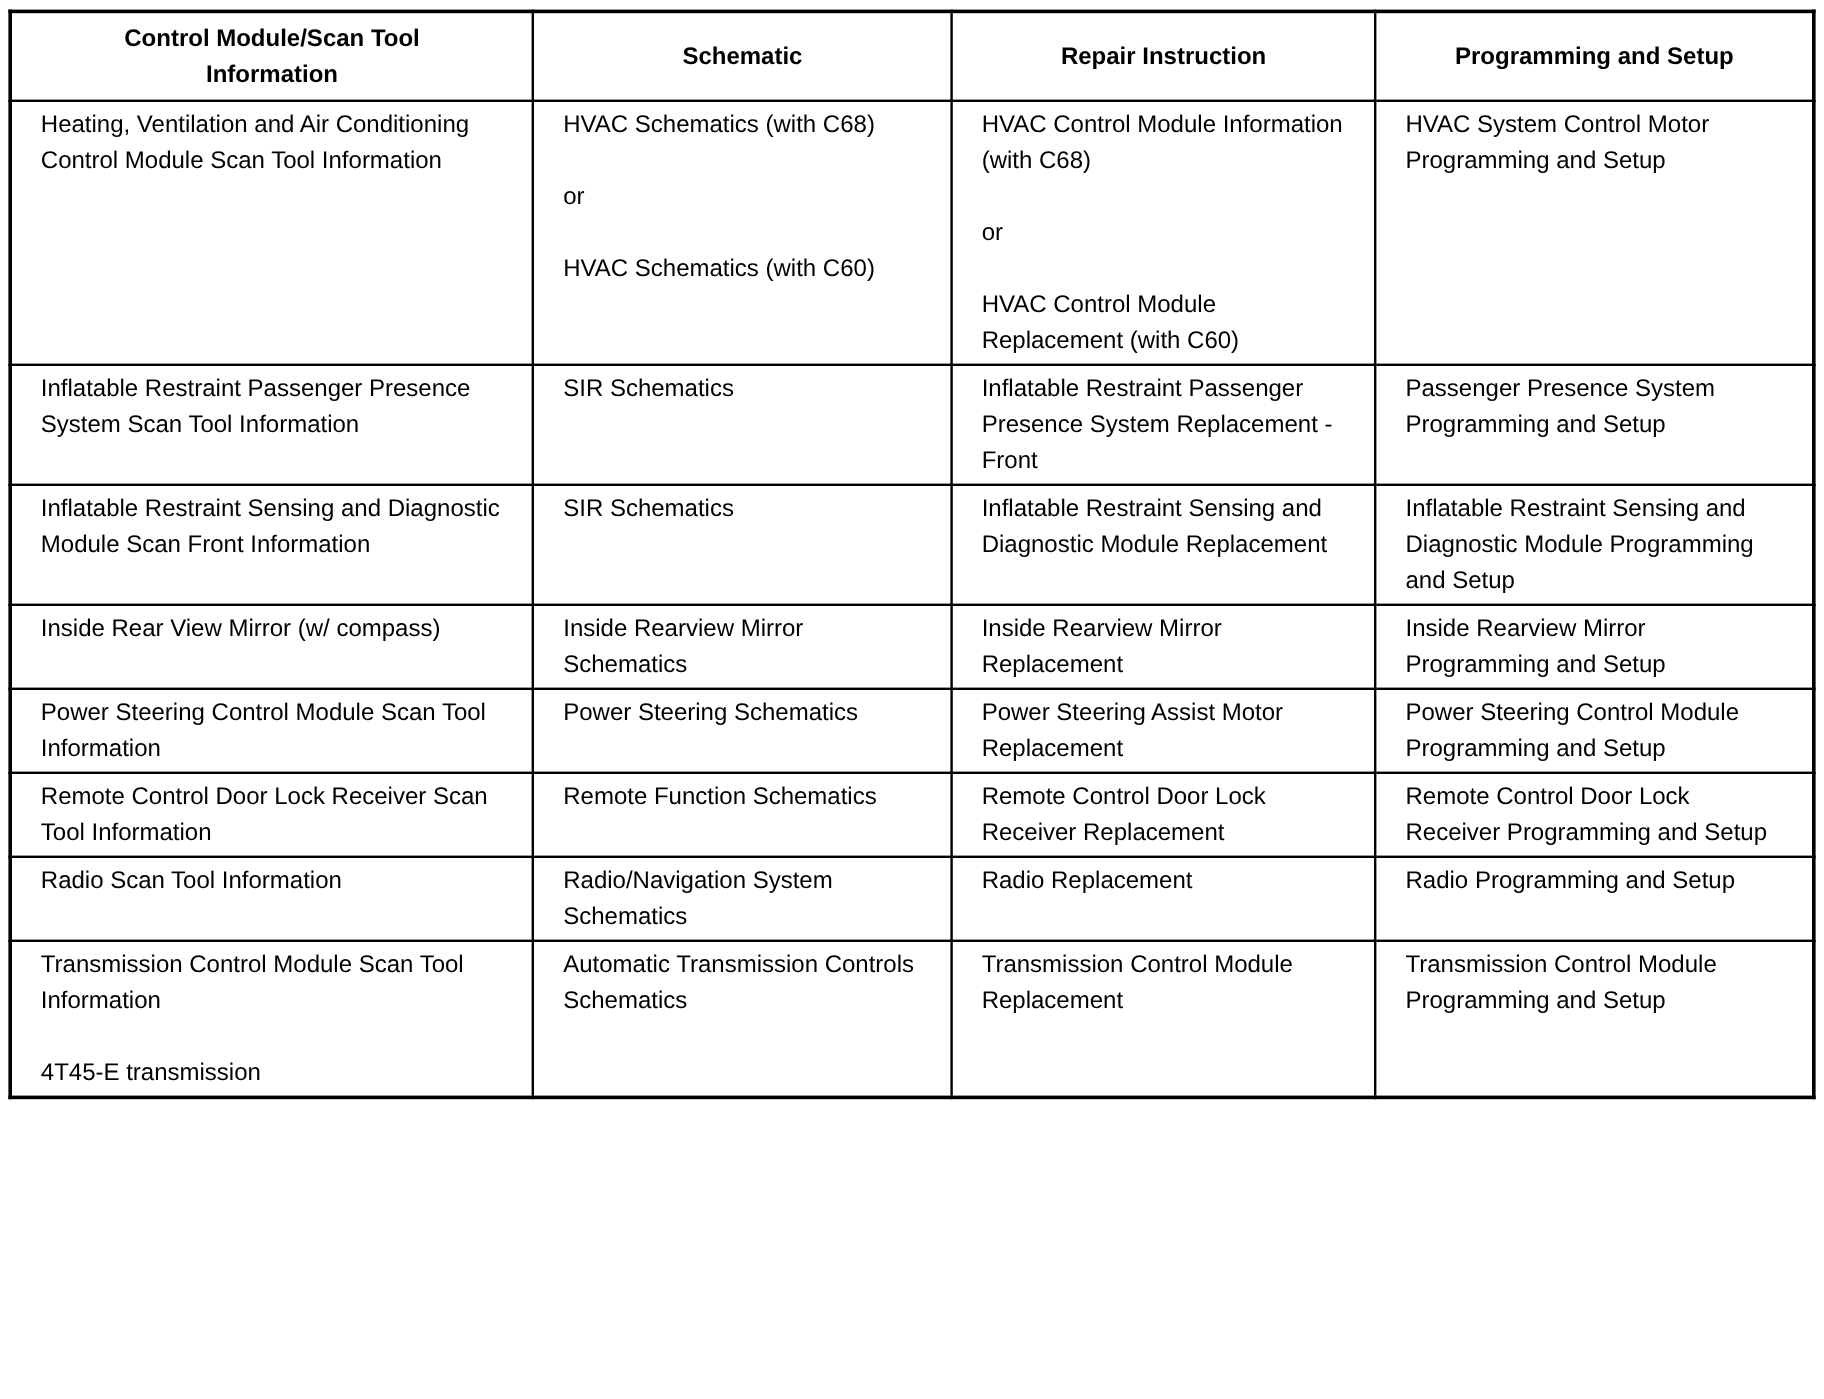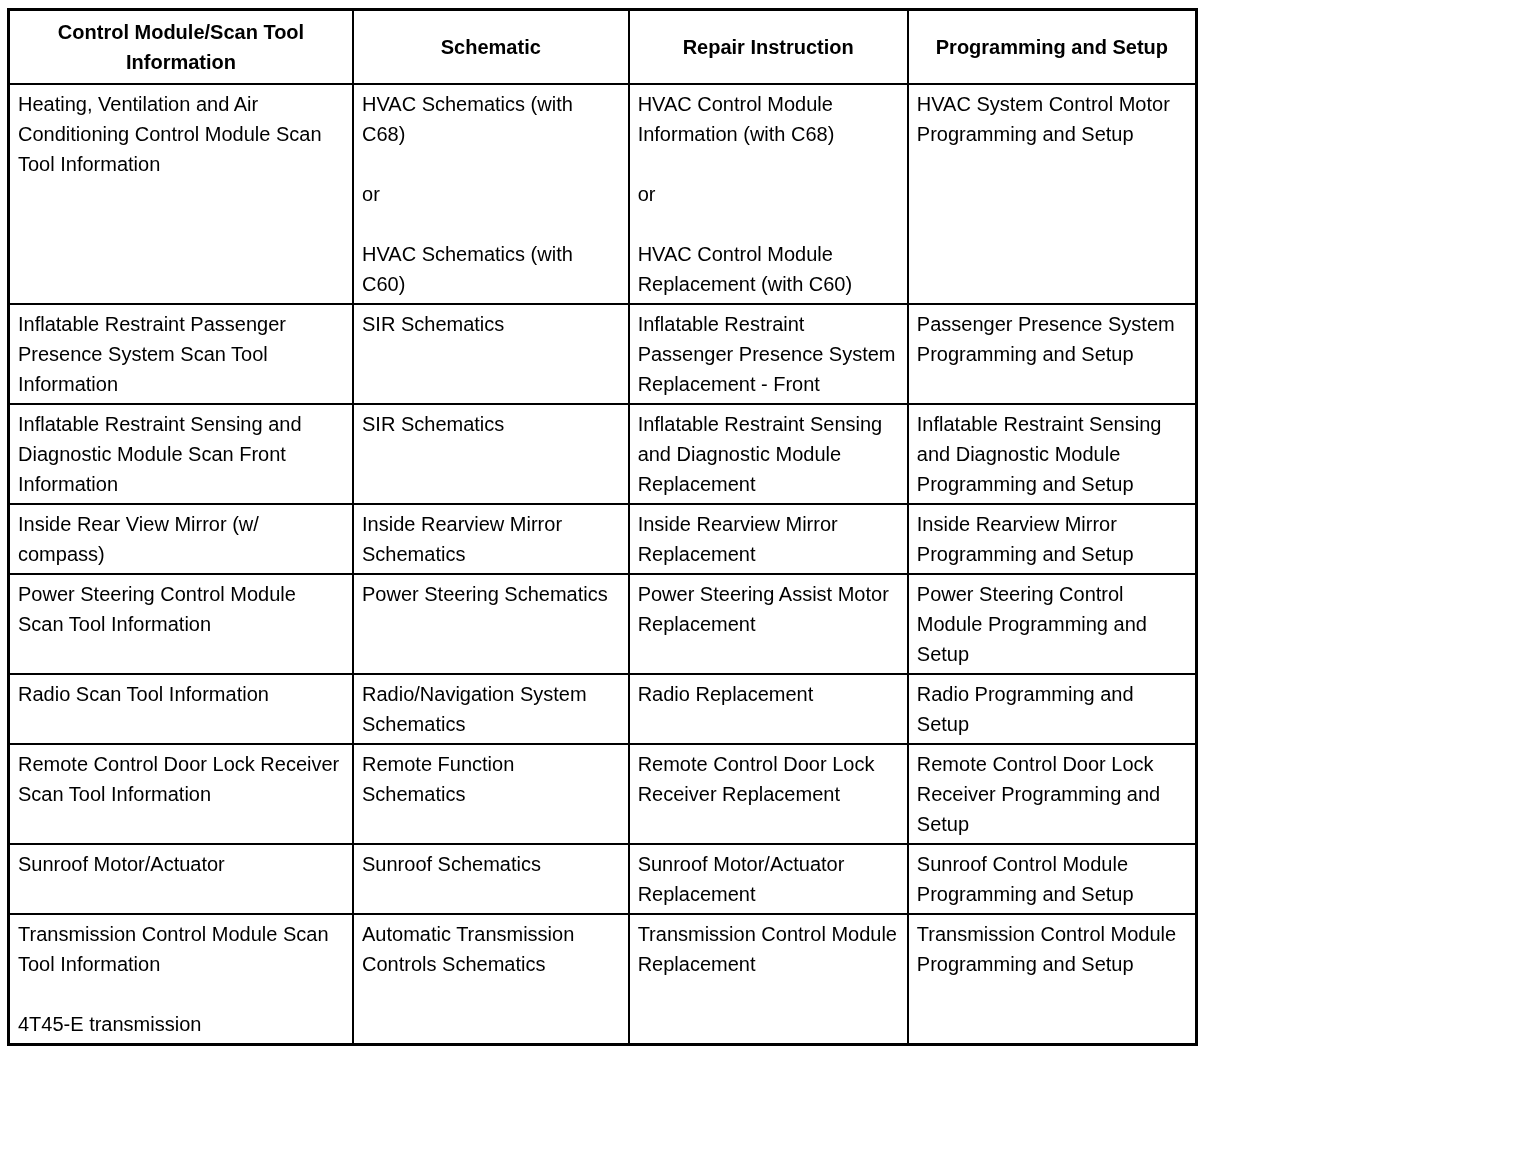--- a/index.html
+++ b/index.html
@@ -10,33 +10,33 @@
     color: #000000;
   }
   .page {
     width: 1520px;
     min-height: 1166px;
     box-sizing: border-box;
     padding: 8px 7px;
     background: #ffffff;
   }
   table.service-table {
-    width: 1191px;
+    width: 1506px;
     border-collapse: collapse;
     table-layout: fixed;
     border: 3px solid #000000;
     background: #ffffff;
   }
   table.service-table th,
   table.service-table td {
     border: 2px solid #000000;
     font-size: 20px;
     line-height: 30px;
     vertical-align: top;
-    padding: 4px 8px;
+    padding: 4px 24px;
     box-sizing: border-box;
     overflow: hidden;
   }
   table.service-table th {
     font-weight: bold;
     text-align: center;
     vertical-align: middle;
     padding: 6px 8px;
   }
   th .hdr-text {
@@ -151,58 +151,44 @@
           </td>
           <td>
             <div class="cell-line">Power Steering Assist Motor Replacement</div>
           </td>
           <td>
             <div class="cell-line">Power Steering Control Module Programming and Setup</div>
           </td>
         </tr>
         <tr>
           <td>
+            <div class="cell-line">Remote Control Door Lock Receiver Scan Tool Information</div>
+          </td>
+          <td>
+            <div class="cell-line">Remote Function Schematics</div>
+          </td>
+          <td>
+            <div class="cell-line">Remote Control Door Lock Receiver Replacement</div>
+          </td>
+          <td>
+            <div class="cell-line">Remote Control Door Lock Receiver Programming and Setup</div>
+          </td>
+        </tr>
+        <tr>
+          <td>
             <div class="cell-line">Radio Scan Tool Information</div>
           </td>
           <td>
             <div class="cell-line">Radio/Navigation System Schematics</div>
           </td>
           <td>
             <div class="cell-line">Radio Replacement</div>
           </td>
           <td>
             <div class="cell-line">Radio Programming and Setup</div>
-          </td>
-        </tr>
-        <tr>
-          <td>
-            <div class="cell-line">Remote Control Door Lock Receiver Scan Tool Information</div>
-          </td>
-          <td>
-            <div class="cell-line">Remote Function Schematics</div>
-          </td>
-          <td>
-            <div class="cell-line">Remote Control Door Lock Receiver Replacement</div>
-          </td>
-          <td>
-            <div class="cell-line">Remote Control Door Lock Receiver Programming and Setup</div>
-          </td>
-        </tr>
-        <tr>
-          <td>
-            <div class="cell-line">Sunroof Motor/Actuator</div>
-          </td>
-          <td>
-            <div class="cell-line">Sunroof Schematics</div>
-          </td>
-          <td>
-            <div class="cell-line">Sunroof Motor/Actuator Replacement</div>
-          </td>
-          <td>
-            <div class="cell-line">Sunroof Control Module Programming and Setup</div>
           </td>
         </tr>
         <tr>
           <td>
             <div class="cell-line">Transmission Control Module Scan Tool Information</div>
             <div class="cell-line"></div>
             <div class="cell-line">4T45-E transmission</div>
           </td>
           <td>
             <div class="cell-line">Automatic Transmission Controls Schematics</div>

